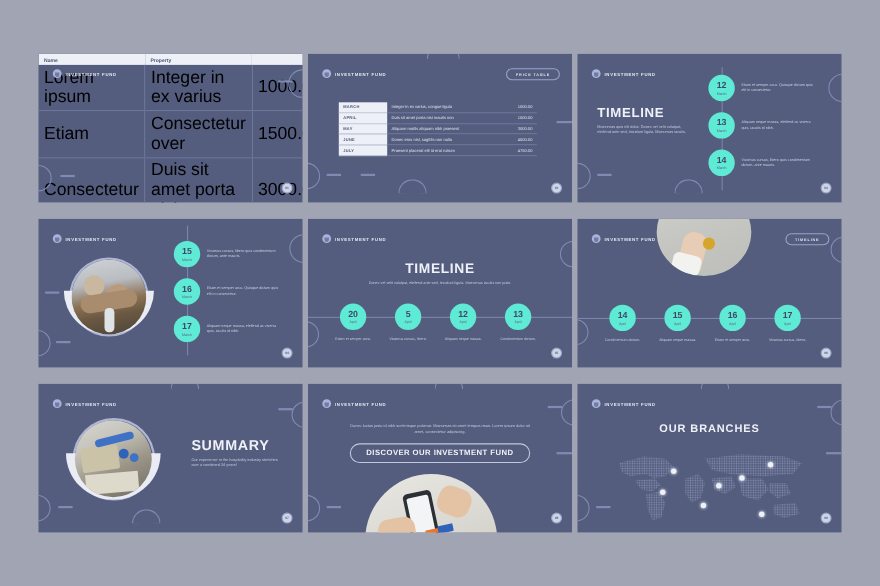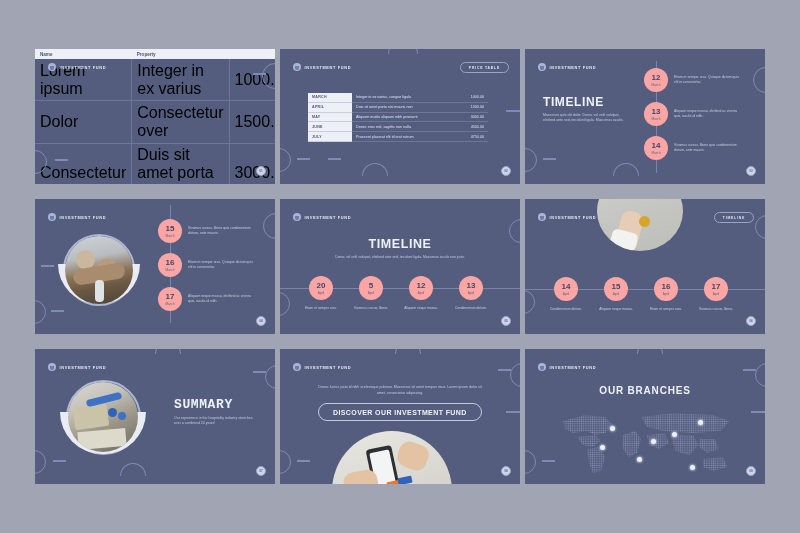--- a/index.html
+++ b/index.html
@@ -80,21 +80,21 @@
   .t2 td.m { background:#eef0f7; color:#4b5576; font-weight:700; font-size:3.6px; letter-spacing:0.3px; width:44px; border-bottom:0.5px solid #c9cede; }
   .t2 td.p { text-align:right; width:36px; }
 
   
   .h-title { font-weight:700; color:#eff1f8; letter-spacing:0.6px; }
   .body-txt { color:#c3c9dd; line-height:1.55; }
 
   
   .dcircle {
     width:24px; height:24px; border-radius:50%;
-    background:#fca5a5; color:#3f4865;
+    background:#5eead4; color:#3f4865;
     display:flex; flex-direction:column; align-items:center; justify-content:center;
     flex:none;
   }
   .dcircle .d-num { font-size:8px; font-weight:700; line-height:1; }
   .dcircle .d-mon { font-size:3.2px; margin-top:1px; color:#5a6383; }
   .vline { position:absolute; width:0.7px; background:#7b85ab; }
   .hline { position:absolute; height:0.7px; background:#7b85ab; }
 
   .tl-item { position:absolute; display:flex; align-items:center; gap:6px; }
   .tl-item .txt { font-size:3.4px; color:#c6ccde; line-height:1.5; width:66px; }
@@ -143,21 +143,21 @@
           <th class="num">Price</th>
         </tr>
           </thead>
         <tbody>
             <tr>
               <td>Lorem ipsum</td>
               <td class="c-mid">Integer in ex varius</td>
               <td class="num">1000.00</td>
             </tr>
             <tr>
-              <td>Dolor</td>
+              <td>Etiam</td>
               <td class="c-mid">Consectetur over</td>
               <td class="num">1500.00</td>
             </tr>
             <tr>
               <td>Consectetur</td>
               <td class="c-mid">Duis sit amet porta nisi</td>
               <td class="num">3000.00</td>
             </tr>
           </tbody>
       </table>
@@ -424,21 +424,21 @@
       <div style="position:absolute;left:0;top:0;width:70px;height:70px;border-radius:50%;overflow:hidden;
            background:linear-gradient(155deg,#d8d9d4 0%,#c6c4bb 30%,#9b9688 60%,#6e6a60 100%);">
         <div style="position:absolute;left:6px;top:24px;width:34px;height:22px;background:#cbc3a8;border-radius:2px;transform:rotate(-8deg);"></div>
         <div style="position:absolute;left:18px;top:14px;width:36px;height:7px;background:#3f72c4;border-radius:4px;transform:rotate(-14deg);"></div>
         <div style="position:absolute;left:40px;top:26px;width:9px;height:9px;border-radius:50%;background:#2f62b8;"></div>
         <div style="position:absolute;left:50px;top:30px;width:8px;height:8px;border-radius:50%;background:#3f72c4;"></div>
         <div style="position:absolute;left:10px;top:48px;width:48px;height:18px;background:#ddd9cb;transform:rotate(-5deg);"></div>
       </div>
     </div>
 
-    <div class="h-title" style="position:absolute;left:139px;top:48px;font-size:13px;font-family:Liberation Mono, monospace;">SUMMARY</div>
+    <div class="h-title" style="position:absolute;left:139px;top:48px;font-size:13px;">SUMMARY</div>
     <div class="body-txt" style="position:absolute;left:139px;top:67px;width:82px;font-size:3.5px;">Our experience in the hospitality industry stretches over a combined 24 years!</div>
 
     <div class="pagebadge">07</div>
   </div>
 
   <div class="slide">
     <div class="deco deco-half-top" style="left:115px;top:-8px;width:26px;height:13px;"></div>
     <div class="deco deco-ring" style="right:-14px;top:14px;width:24px;height:24px;"></div>
     <div class="deco deco-dash" style="right:9px;top:20px;width:13px;"></div>
     <div class="deco deco-dash" style="right:-4px;top:62px;width:18px;"></div>

